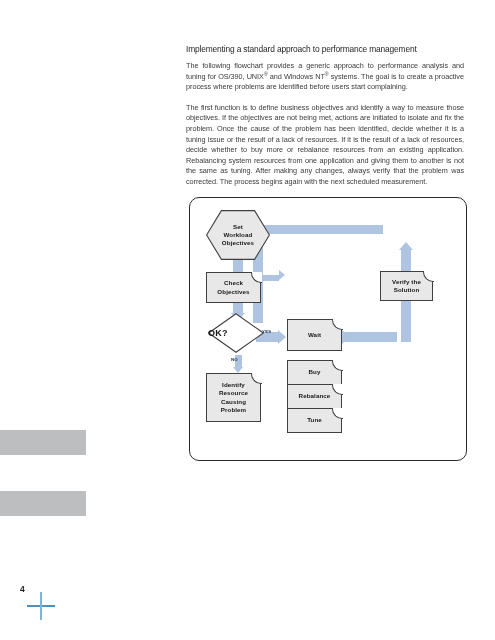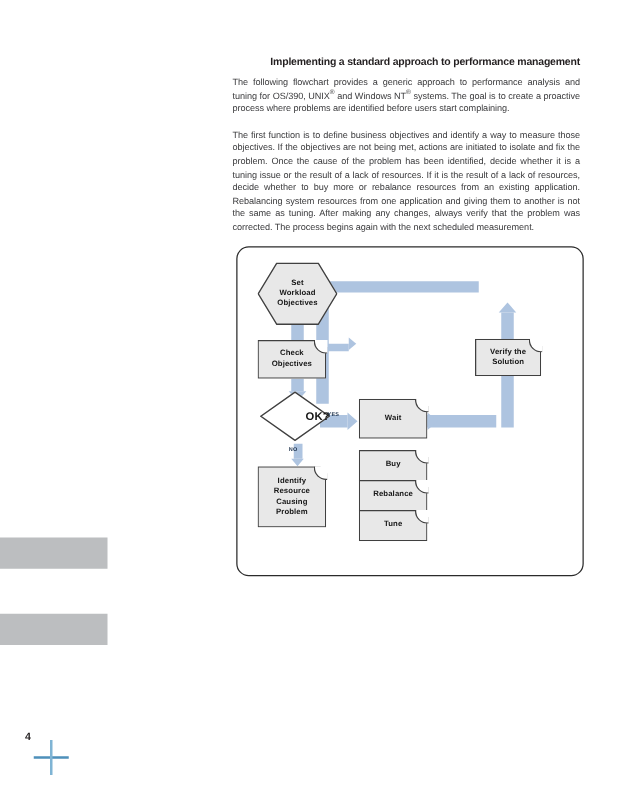--- a/index.html
+++ b/index.html
@@ -67,26 +67,25 @@
 
   
   .content {
     position: absolute;
     left: 186px;
     top: 44px;
     width: 278px;
   }
   .heading {
     font-size: 8.4px;
-    font-weight: bold;
+    font-weight: normal;
     letter-spacing: -0.15px;
     color: #231f20;
     margin: 0 0 6px 0;
     line-height: 11px;
-    text-align: right;
   }
   .para {
     font-size: 7.3px;
     line-height: 10.6px;
     color: #3b3b3d;
     margin: 0 0 10px 0;
     text-align: justify;
     letter-spacing: -0.05px;
   }
   .para sup {
@@ -119,21 +118,21 @@
     width: 276px;
     height: 262px;
   }
 
   
   .node {
     position: absolute;
     box-sizing: border-box;
     display: flex;
     align-items: center;
-    justify-content: flex-end;
+    justify-content: flex-start;
     text-align: center;
     font-size: 6.2px;
     font-weight: bold;
     letter-spacing: 0.1px;
     line-height: 8.2px;
     color: #161616;
     background: #e8e8e8;
     border: 1px solid #404040;
     z-index: 3;
   }

